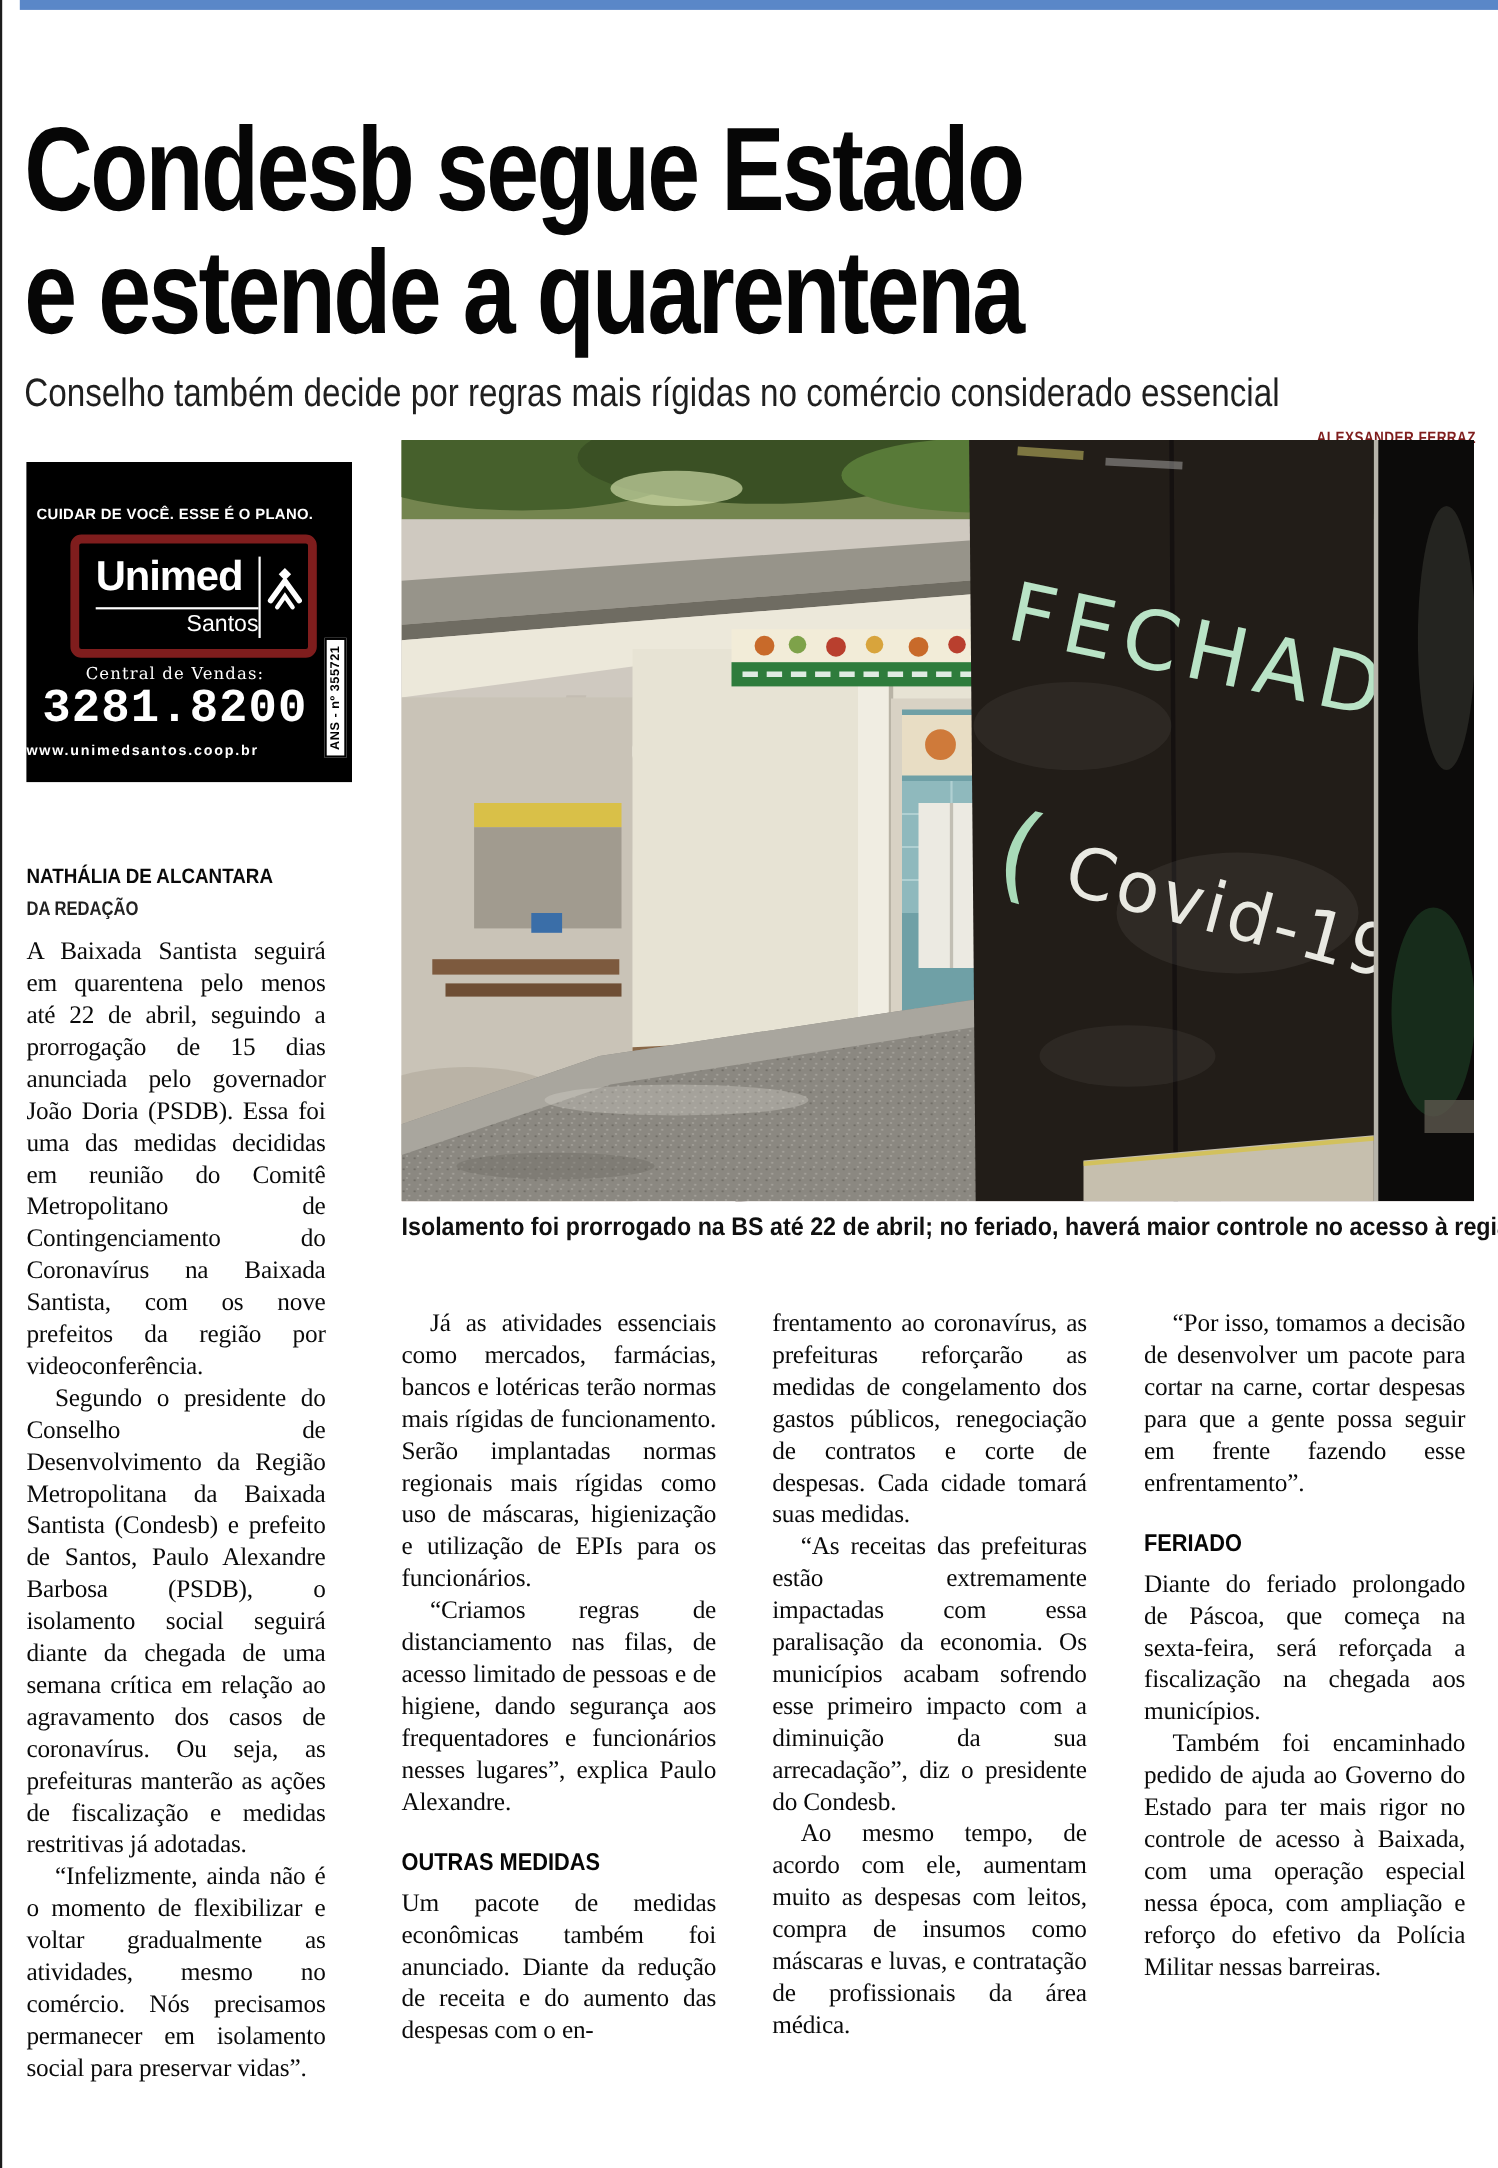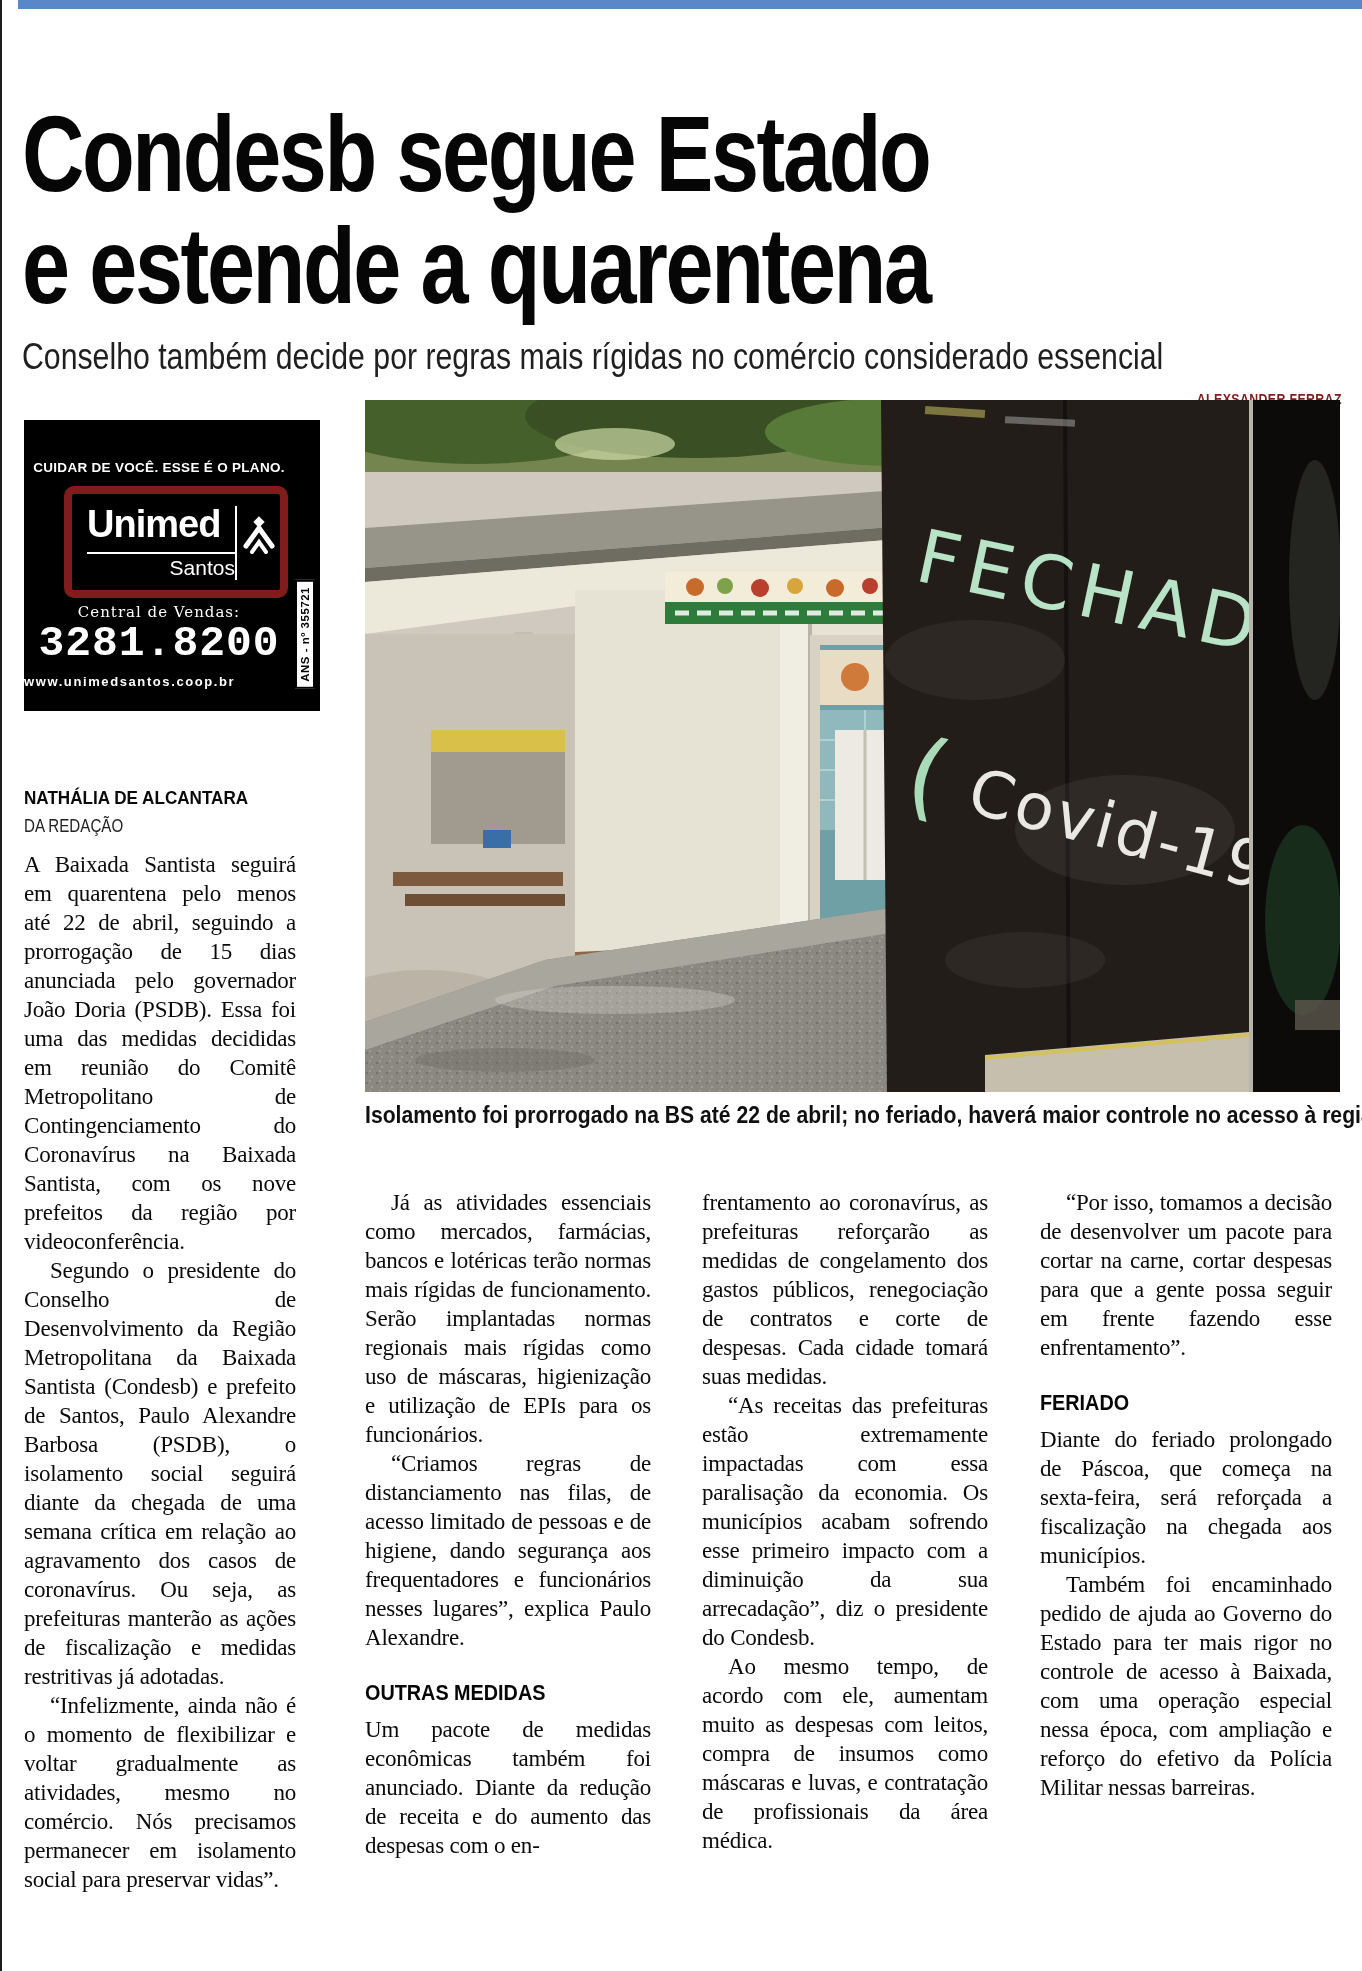--- a/index.html
+++ b/index.html
@@ -34,21 +34,21 @@
   .ad .phone{position:absolute;left:0;right:26px;top:199px;text-align:center;
     font-family:Liberation Mono, monospace;font-size:43px;font-weight:800;letter-spacing:1px;}
   .ad .site{position:absolute;left:0;right:26px;top:254px;text-align:left;
     font-family:Liberation Sans, sans-serif;font-size:13px;font-weight:700;letter-spacing:1.6px;}
   .ansbox{position:absolute;right:5px;top:160px;background:#fff;color:#000;border:2px solid #000;
     writing-mode:vertical-rl;transform:rotate(180deg);font-size:11.5px;font-weight:700;
     padding:5px 2px;letter-spacing:.5px;}
 
   
   .author{position:absolute;left:24px;top:787px;font-size:19px;font-weight:800;color:#0a0a0a;}
-  .origin{position:absolute;left:24px;top:816px;font-size:18px;font-weight:400;color:#222;}
+  .origin{position:absolute;left:24px;top:816px;font-size:18px;font-weight:700;color:#222;}
 
   .col{position:absolute;font-family:"Liberation Serif",serif;font-size:23px;line-height:29px;
     text-align:justify;color:#0a0a0a;letter-spacing:-.2px;hyphens:auto;}
   .col p{margin:0;text-indent:26px;}
   .col p.noind{text-indent:0;}
   .kicker{font-family:"Liberation Sans",sans-serif;font-size:22px;font-weight:800;color:#060606;
     margin:26px 0 8px 0;letter-spacing:0;}
 
   .caption{position:absolute;left:365px;top:1102px;width:975px;font-size:23px;font-weight:700;color:#101010;}
 

